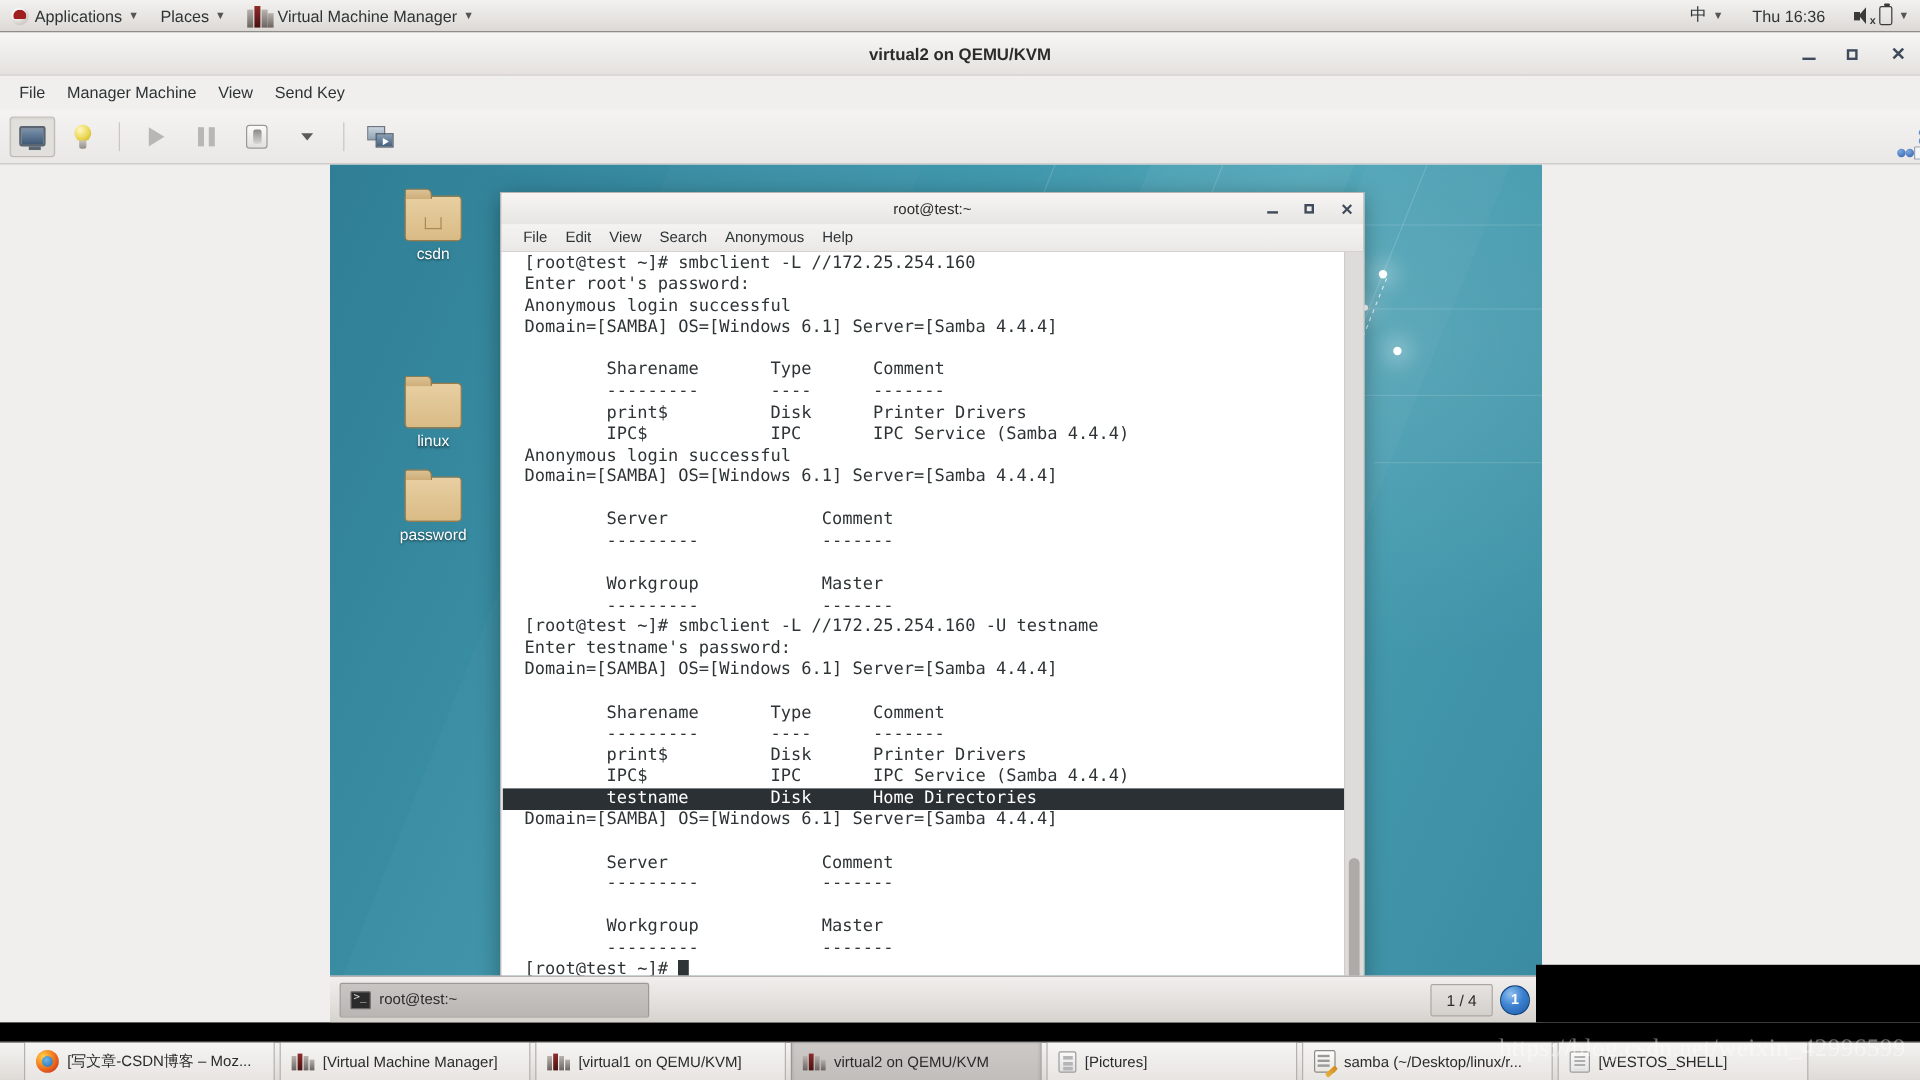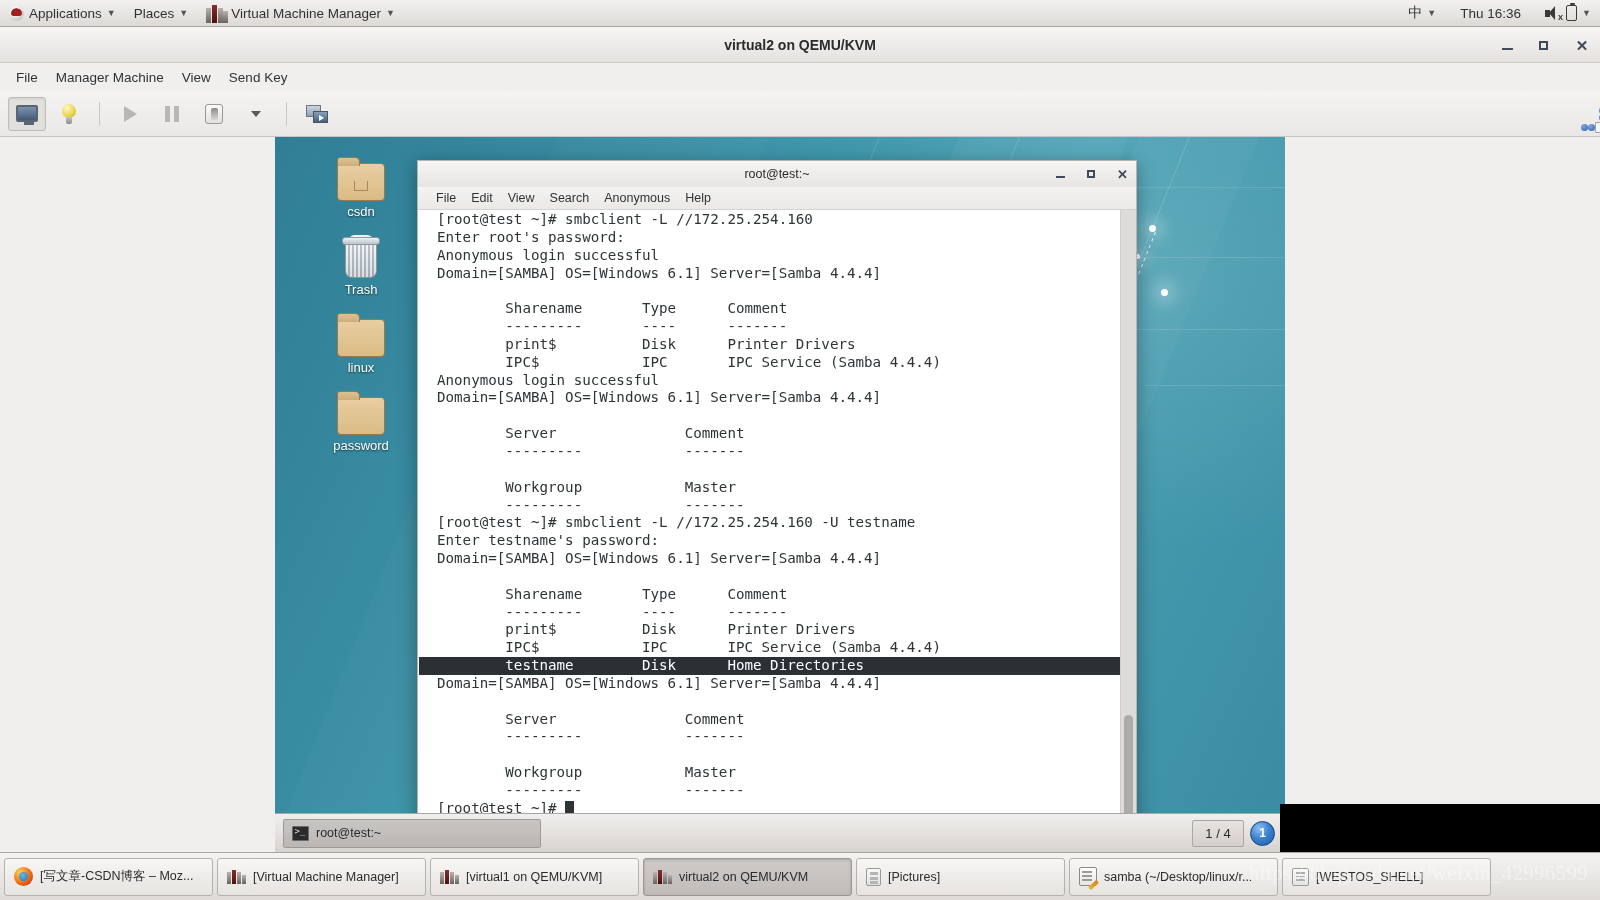--- a/index.html
+++ b/index.html
@@ -307,24 +307,24 @@
   #ws-badge {
     width: 25px; height:25px; border-radius:50%;
     background: radial-gradient(circle at 35% 28%, #8fc0f0 0%, #3d82d0 45%, #1d5ba8 100%);
     border:1px solid #14457f;
     display:flex; align-items:center; justify-content:center;
     color:#fff; font-size:12px; font-weight:bold; cursor:default;
   }
 
   
   #host-taskbar {
-    position:absolute; left:0; bottom:0; width:1600px; height:48px;
+    position:absolute; left:0; bottom:0; width:1600px; height:32px;
     background: linear-gradient(to bottom,#f4f3f1 0%, #e9e7e4 50%, #dedbd7 100%);
     border-top:1px solid #a8a5a2;
-    display:flex; align-items:center; padding: 0 4px; gap: 4px;
+    display:flex; align-items:center; padding: 0 20px; gap: 4px;
     overflow:hidden;
   }
   .host-task {
     flex: 1 1 0; max-width: 209px; height: 38px;
     display:flex; align-items:center; gap: 7px; padding: 0 9px;
     background: linear-gradient(to bottom,#f7f6f4,#e6e3e0);
     border:1px solid #b4b1ae; border-radius:3px;
     font-size: 12.5px; color:#2b2b2b; cursor:default;
     white-space:nowrap; overflow:hidden;
   }
@@ -520,30 +520,20 @@
       <div class="desk-icon" style="left:38px; top:12px;">
         <div class="glyph">
           <div class="folder">
               <div class="house">
                 <div class="roof"></div>
                 <div class="body"></div>
               </div>
             </div>
         </div>
         <div>csdn</div>
-      </div>
-      <div class="desk-icon" style="left:38px; top:90px;">
-        <div class="glyph">
-          <div class="trashcan">
-              <div class="crumple"></div>
-              <div class="lid"></div>
-              <div class="can"></div>
-            </div>
-        </div>
-        <div>Trash</div>
       </div>
       <div class="desk-icon" style="left:38px; top:168px;">
         <div class="glyph">
             <div class="folder"></div>
           </div>
         <div>linux</div>
       </div>
       <div class="desk-icon" style="left:38px; top:246px;">
         <div class="glyph">
             <div class="folder"></div>

